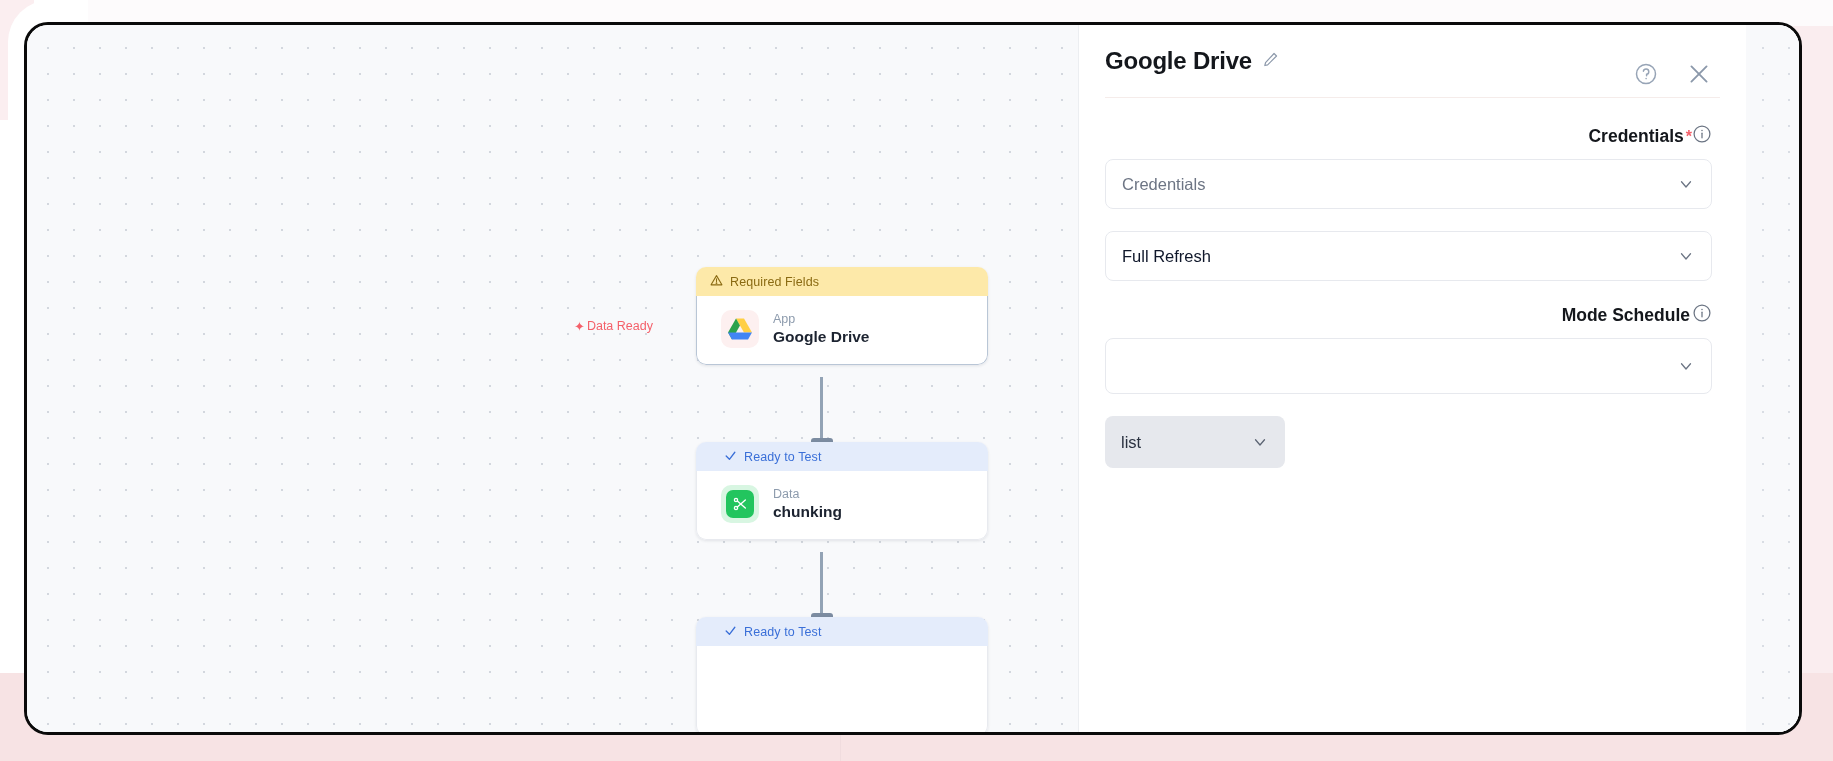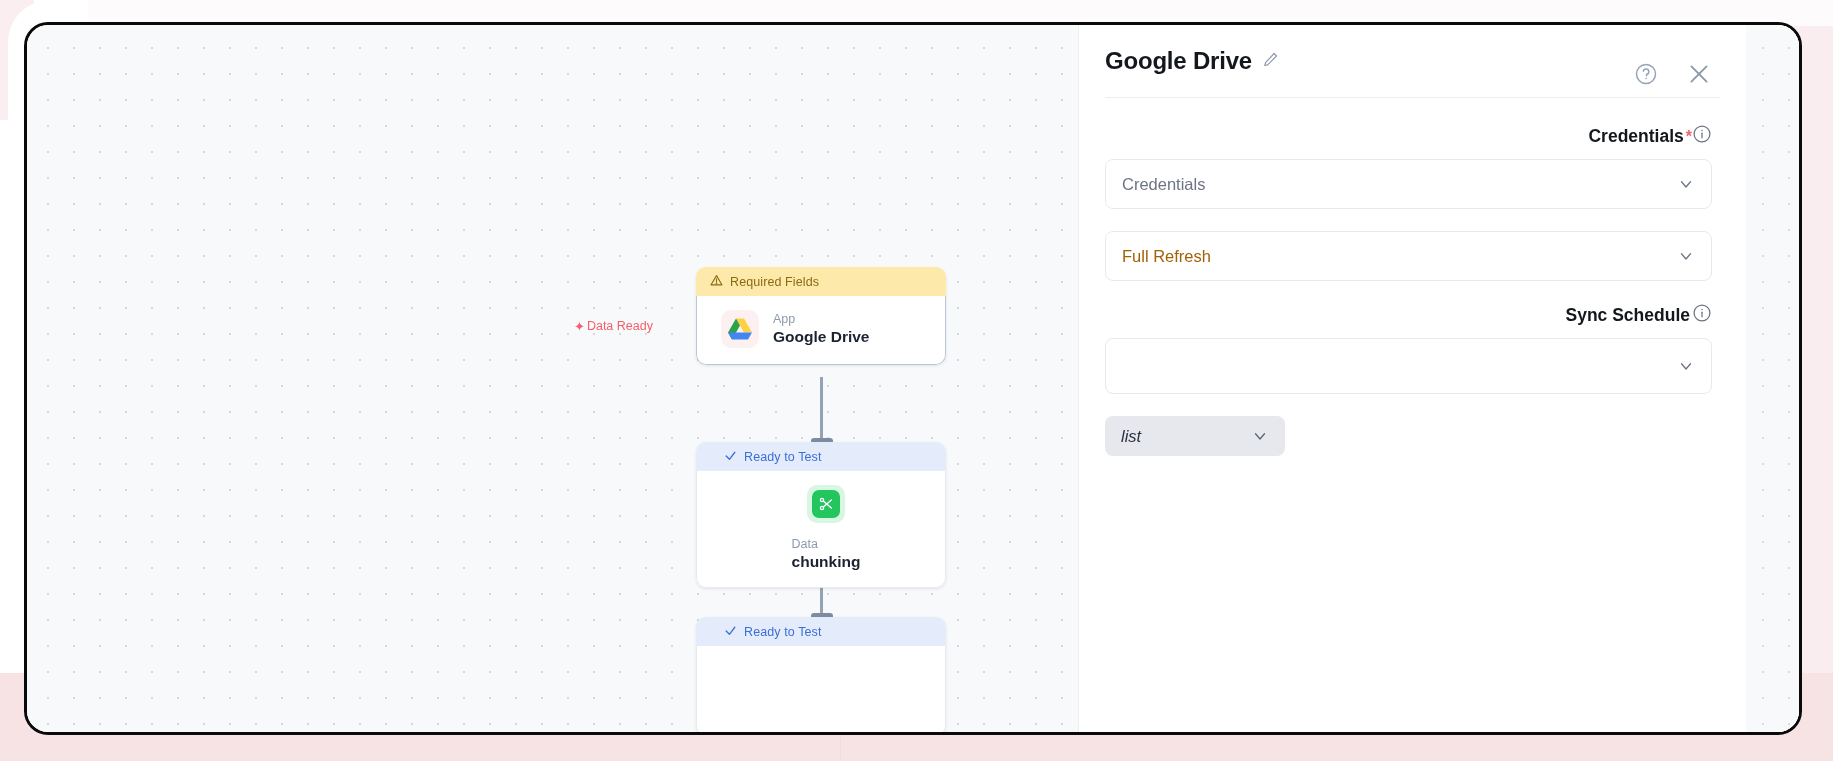--- a/index.html
+++ b/index.html
@@ -109,21 +109,21 @@
     position: absolute;
     width: 22px;
     height: 9px;
     border-radius: 3px;
     background: #7c8ca1;
   }
 
   
   .node {
     position: absolute;
-    width: 250px;
+    width: 292px;
     border-radius: 10px;
     overflow: hidden;
     box-shadow: 0 1px 3px rgba(20,30,50,0.10);
   }
   .node-badge {
     height: 29px;
     display: flex;
     align-items: center;
     gap: 7px;
     padding: 0 14px;
@@ -147,21 +147,20 @@
     gap: 14px;
     padding: 14px 14px 16px 24px;
     box-sizing: border-box;
     border: 1px solid #b9c6d6;
     border-top: none;
     border-bottom-left-radius: 10px;
     border-bottom-right-radius: 10px;
   }
   .node-body.plain {
     border-color: #e8eaef;
-    flex-direction: column;
   }
   .node-icon-wrap {
     width: 38px;
     height: 38px;
     border-radius: 10px;
     display: flex;
     align-items: center;
     justify-content: center;
     flex: 0 0 auto;
   }
@@ -285,45 +284,44 @@
     border-radius: 8px;
     background: #ffffff;
     display: flex;
     align-items: center;
     padding: 0 16px;
     box-sizing: border-box;
     cursor: pointer;
   }
   .select-value {
     font-size: 16.5px;
-    color: #a16207;
+    color: #0f172a;
   }
   .select-value.placeholder { color: #6d7584; }
   .select-chevron {
     position: absolute;
     right: 16px;
     top: 50%;
     transform: translateY(-50%);
     line-height: 0;
   }
   .field-gap { margin-bottom: 22px; }
 
   .mode-select {
     width: 180px;
-    height: 40px;
+    height: 52px;
     background: #e6e8ed;
     border: none;
     border-radius: 8px;
     display: flex;
     align-items: center;
     padding: 0 16px;
     box-sizing: border-box;
     position: relative;
     cursor: pointer;
-    font-style: italic;
   }
   .mode-select .select-value { font-size: 16.5px; color: #2a3140; }
 </style>
 </head>
 <body>
 
 <div class="page-backdrop">
   <div class="backdrop-pink-right"></div>
   <div class="backdrop-pink-bottom"></div>
   <div class="bottom-divider"></div>
@@ -484,21 +482,21 @@
             <svg width="18" height="18" viewBox="0 0 24 24" fill="none" stroke="#6b7483" stroke-width="1.7" stroke-linecap="round" stroke-linejoin="round">
                 <polyline points="6,9 12,16 18,9"></polyline>
               </svg>
           </span>
         </div>
       </div>
 
       <div class="field field-gap">
         <div class="field-label-row">
           <div>
-            <span class="field-label">Sync Schedule</span><span class="req-star"></span>
+            <span class="field-label">Mode Schedule</span><span class="req-star"></span>
           </div>
           <span>
             <svg width="20" height="20" viewBox="0 0 24 24" fill="none" stroke="#6b7483" stroke-width="1.5">
               <circle cx="12" cy="12" r="9.5"></circle>
               <line x1="12" y1="11" x2="12" y2="16.5" stroke-linecap="round"></line>
               <circle cx="12" cy="7.8" r="0.9" fill="#6b7483" stroke="none"></circle>
             </svg>
           </span>
         </div>
         <div class="select-box" style="height:56px;">

